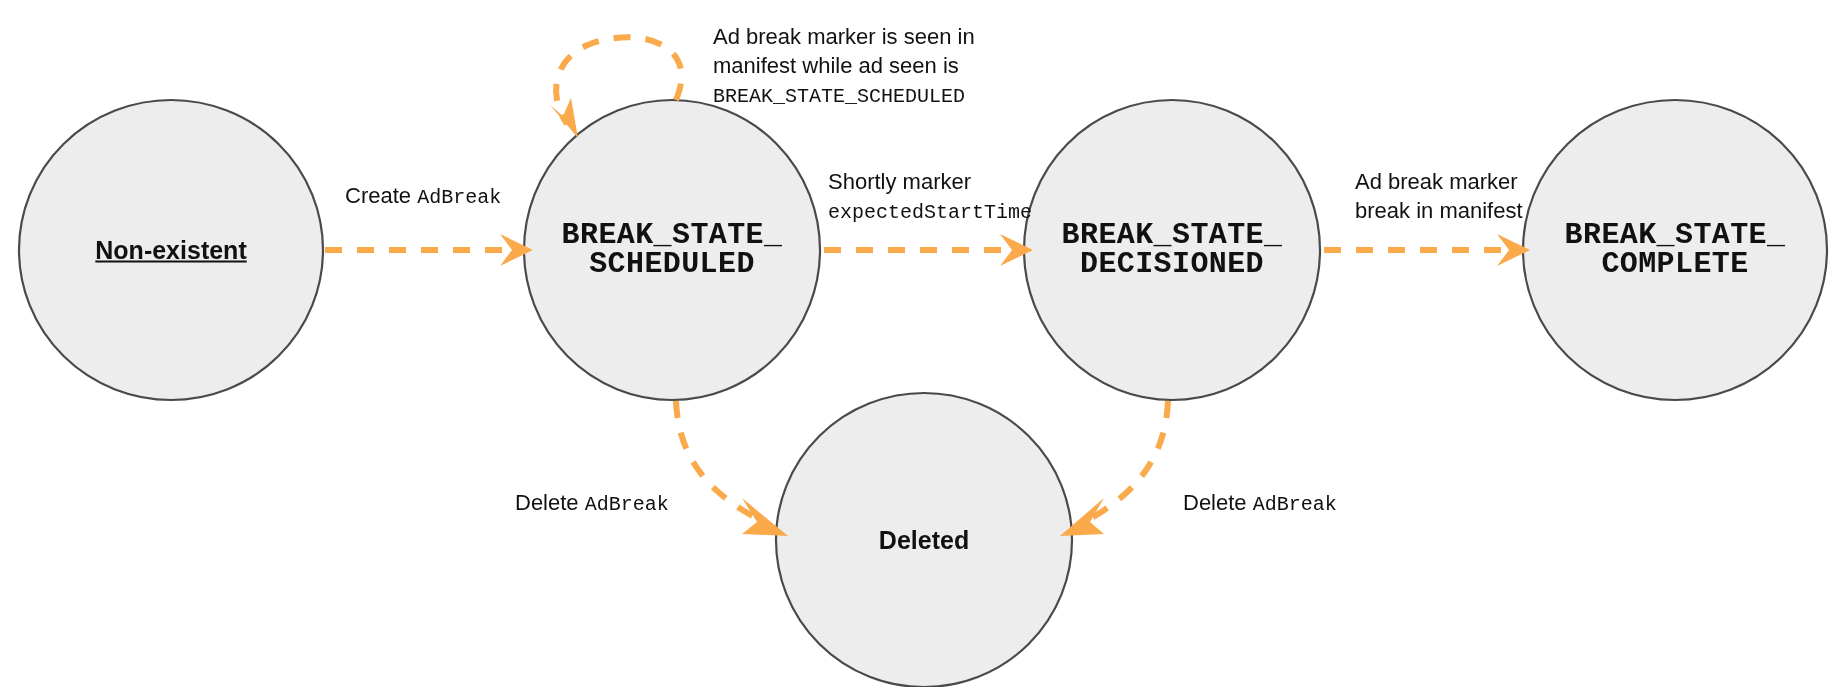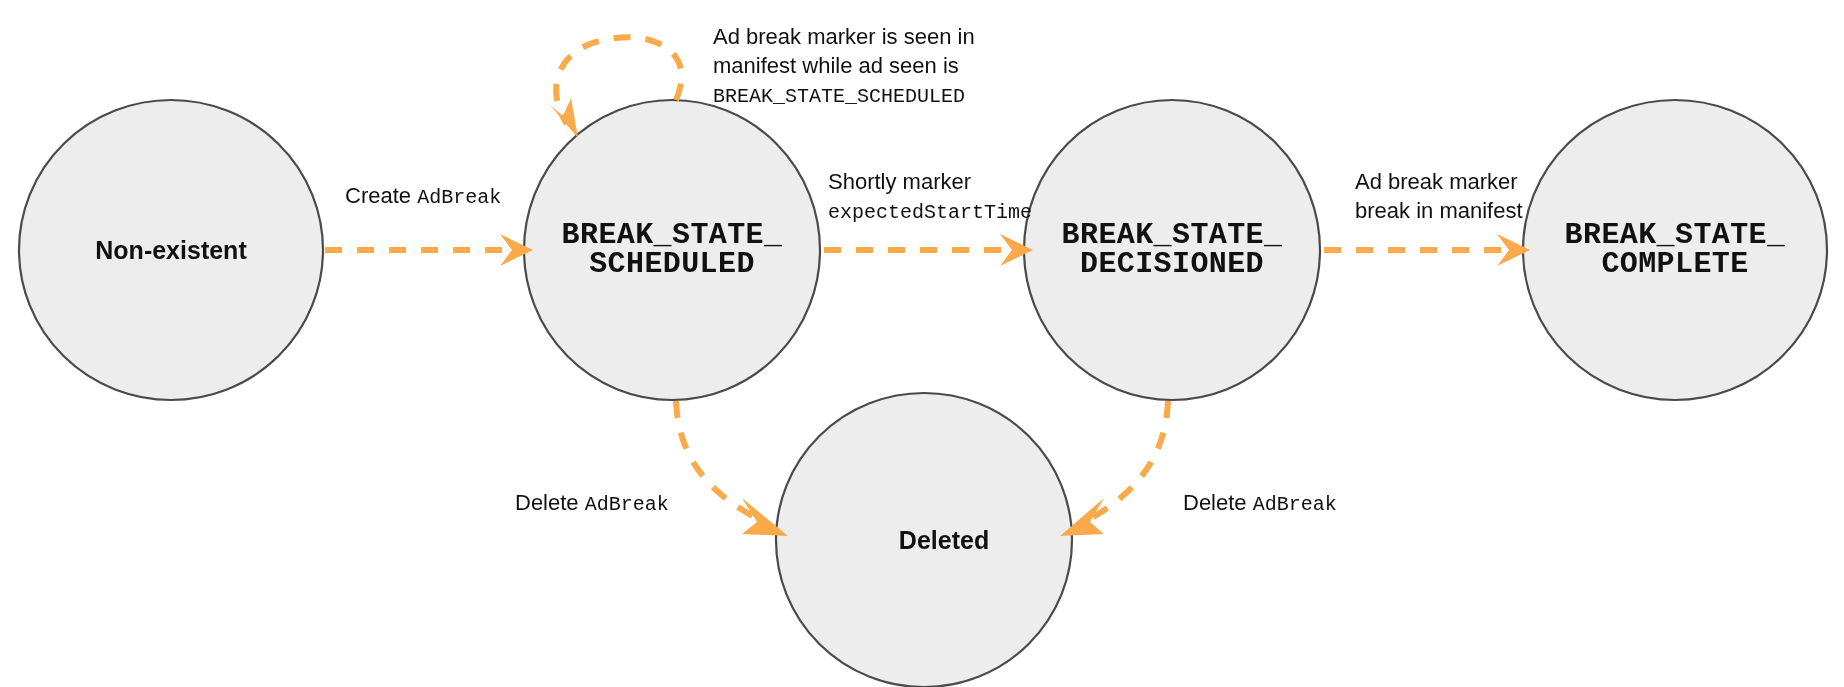--- a/index.html
+++ b/index.html
@@ -66,32 +66,32 @@
       </g>
 
       <g>
         <path class="edge-path" d="M 1168 401 C 1166 449 1144 489 1088 520"></path>
         <path class="arrow-head" d="M 1104 498 L 1060 536 L 1104 534 L 1090 522 Z"></path>
       </g>
 
     </g>
   </svg>
 
-  <div class="node-label plain" style="left:171px;top:250px;">Non-existent</div>
+  <div class="node-label plain" style="left:171px;top:250px;text-decoration:underline;">Non-existent</div>
 
   <div class="node-label" style="left:672px;top:250px;">BREAK_STATE_
 SCHEDULED</div>
 
   <div class="node-label" style="left:1172px;top:250px;">BREAK_STATE_
 DECISIONED</div>
 
   <div class="node-label" style="left:1675px;top:250px;">BREAK_STATE_
 COMPLETE</div>
 
-  <div class="node-label plain" style="left:944px;top:540px;">Deleted</div>
+  <div class="node-label plain" style="left:924px;top:540px;">Deleted</div>
 
   <div class="edge-label" style="left: 345px; top: 181px; text-align: center;"><span>Create </span><span class="mono">AdBreak</span></div>
 
   <div class="edge-label" style="left: 693px; top: 22px; margin-left: 20px;"><span>Ad break marker is seen in</span><br><span>manifest while ad seen is</span><br><span class="mono">BREAK_STATE_SCHEDULED</span></div>
 
   <div class="edge-label" style="left: 828px; top: 167px;"><span>Shortly marker</span><br><span class="mono">expectedStartTime</span></div>
 
   <div class="edge-label" style="left: 1319px; top: 167px; margin-left: 36px;"><span>Ad break marker</span><br><span>break in manifest</span></div>
 
   <div class="edge-label" style="left: 515px; top: 488px;"><span>Delete </span><span class="mono">AdBreak</span></div>

